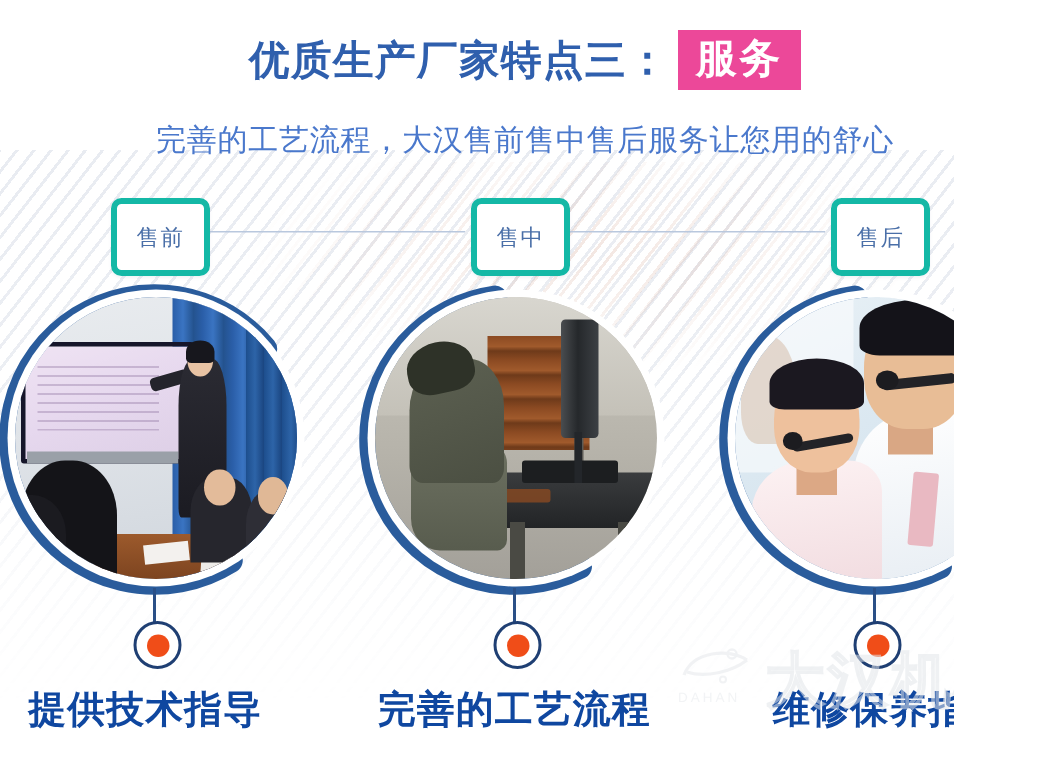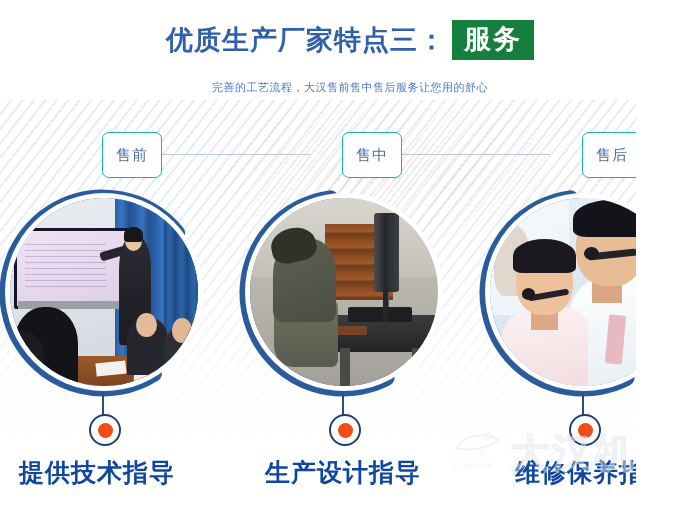--- a/index.html
+++ b/index.html
@@ -49,38 +49,37 @@
   
   .title-row{
     position:absolute;left:0;top:20px;width:700px;
     display:flex;align-items:center;justify-content:center;gap:0px;
   }
   .title-main{
     font-size:27px;font-weight:bold;color:#2f5fad;letter-spacing:1px;
     line-height:34px;white-space:nowrap;
   }
   .title-badge{
-    background:#15803d;color:#ffffff;font-size:27px;font-weight:bold;
+    background:#ec4899;color:#ffffff;font-size:27px;font-weight:bold;
     padding:4px 12px 6px 12px;line-height:30px;letter-spacing:2px;
     margin-left:6px;white-space:nowrap;
   }
   .subtitle{
     position:absolute;left:0;top:80px;width:700px;text-align:center;
-    font-size:11px;color:#4a78cc;letter-spacing:.5px;white-space:nowrap;
+    font-size:20px;color:#4a78cc;letter-spacing:.5px;white-space:nowrap;
   }
 
   
   .chip{
     position:absolute;top:132px;width:58px;height:44px;
-    background:#ffffff;border:1px solid #14b8a6;border-radius:7px;
+    background:#ffffff;border:4px solid #14b8a6;border-radius:7px;
     display:flex;align-items:center;justify-content:center;
     font-size:15px;color:#4a6fa8;letter-spacing:1px;
     box-shadow:0 1px 2px rgba(120,140,170,.10);
     z-index:6;
-    margin-left:28px;
   }
   .chip-1{left:74px;}
   .chip-2{left:314px;}
   .chip-3{left:554px;}
   .chip-line{
     position:absolute;top:154px;height:1px;background:#b9c8de;z-index:5;
   }
   .chip-line-a{left:140px;width:170px;}
   .chip-line-b{left:378px;width:172px;}
 
@@ -296,21 +295,21 @@
           <div class="s2-bit"></div>
         <div class="s2-worker-leg"></div>
           <div class="s2-worker-body"></div>
           <div class="s2-helmet"></div>
       </div>
     </div>
     <div class="stem"></div>
     <div class="marker">
         <i></i>
       </div>
-    <div class="caption">生产设计指导</div>
+    <div class="caption">完善的工艺流程</div>
   </div>
 
   <div class="col col-3">
     <div class="ring">
       <svg width="214" height="214" viewBox="0 0 214 214">
         <circle cx="107" cy="107" r="95" fill="none" stroke="#2a5c9c" stroke-width="17" stroke-dasharray="330 600" stroke-linecap="round" transform="rotate(63 107 107)"></circle>
       </svg>
     </div>
     <div class="photo">
       <div class="scene">

